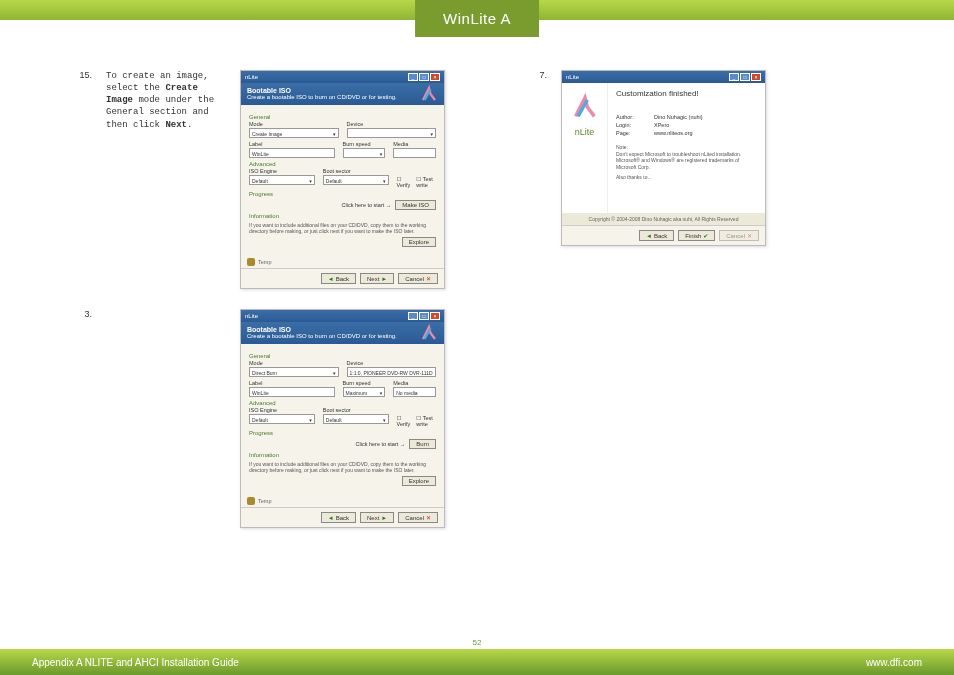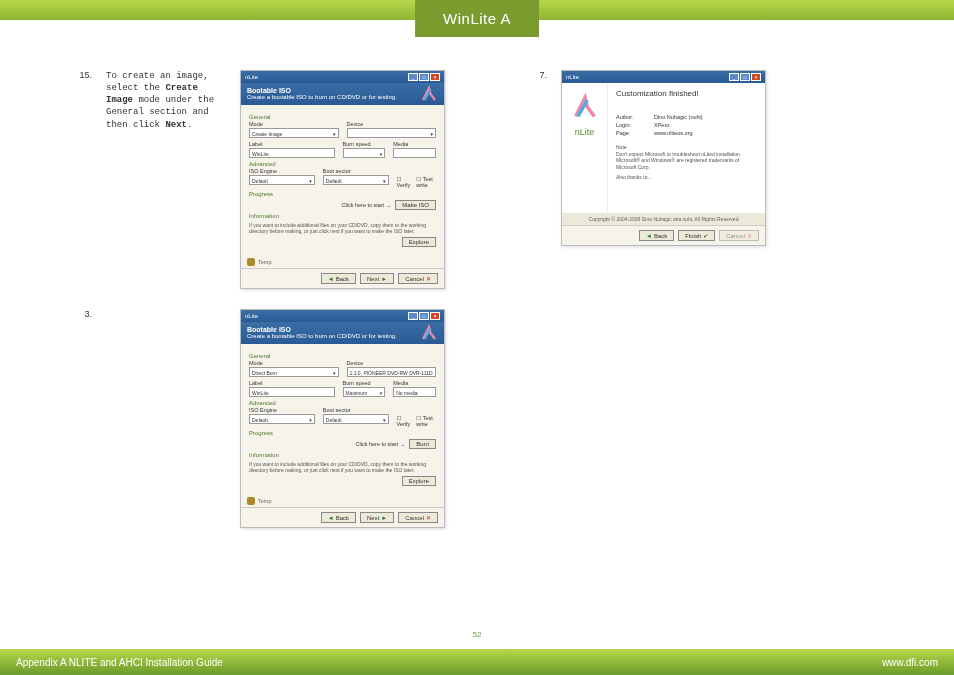--- a/index.html
+++ b/index.html
@@ -210,36 +210,36 @@
       font-size: 8px;
       font-weight: normal;
       margin-bottom: 16px;
     }
     .nl-kv { display: flex; gap: 8px; margin-bottom: 2px; font-size: 5.5px; }
     .nl-kv .k { width: 30px; }
     .nl-note { font-size: 5px; color: #555; margin-top: 8px; line-height: 1.3; }
     .nl-copy { font-size: 5px; color: #666; padding: 3px 6px; text-align: center; }
     .page-num {
       position: absolute;
-      bottom: 36px;
+      bottom: 28px;
       left: 50%;
       transform: translateX(-50%);
       color: #6a9a3a;
       font-size: 8px;
     }
     .footer-band {
       position: absolute;
       bottom: 0;
       width: 100%;
       height: 26px;
       background: linear-gradient(180deg, #b8d84a 0%, #6a9a2a 100%);
       display: flex;
       justify-content: space-between;
       align-items: center;
-      padding: 0 16px;
+      padding: 0 32px;
       color: #fff;
       font-size: 10px;
     }
     .checks { font-size: 5.5px; display: flex; gap: 6px; }
     .checks span::before { content: "☐ "; }
   </style>
 </head>
 <body>
 
 <div class="header-band">

